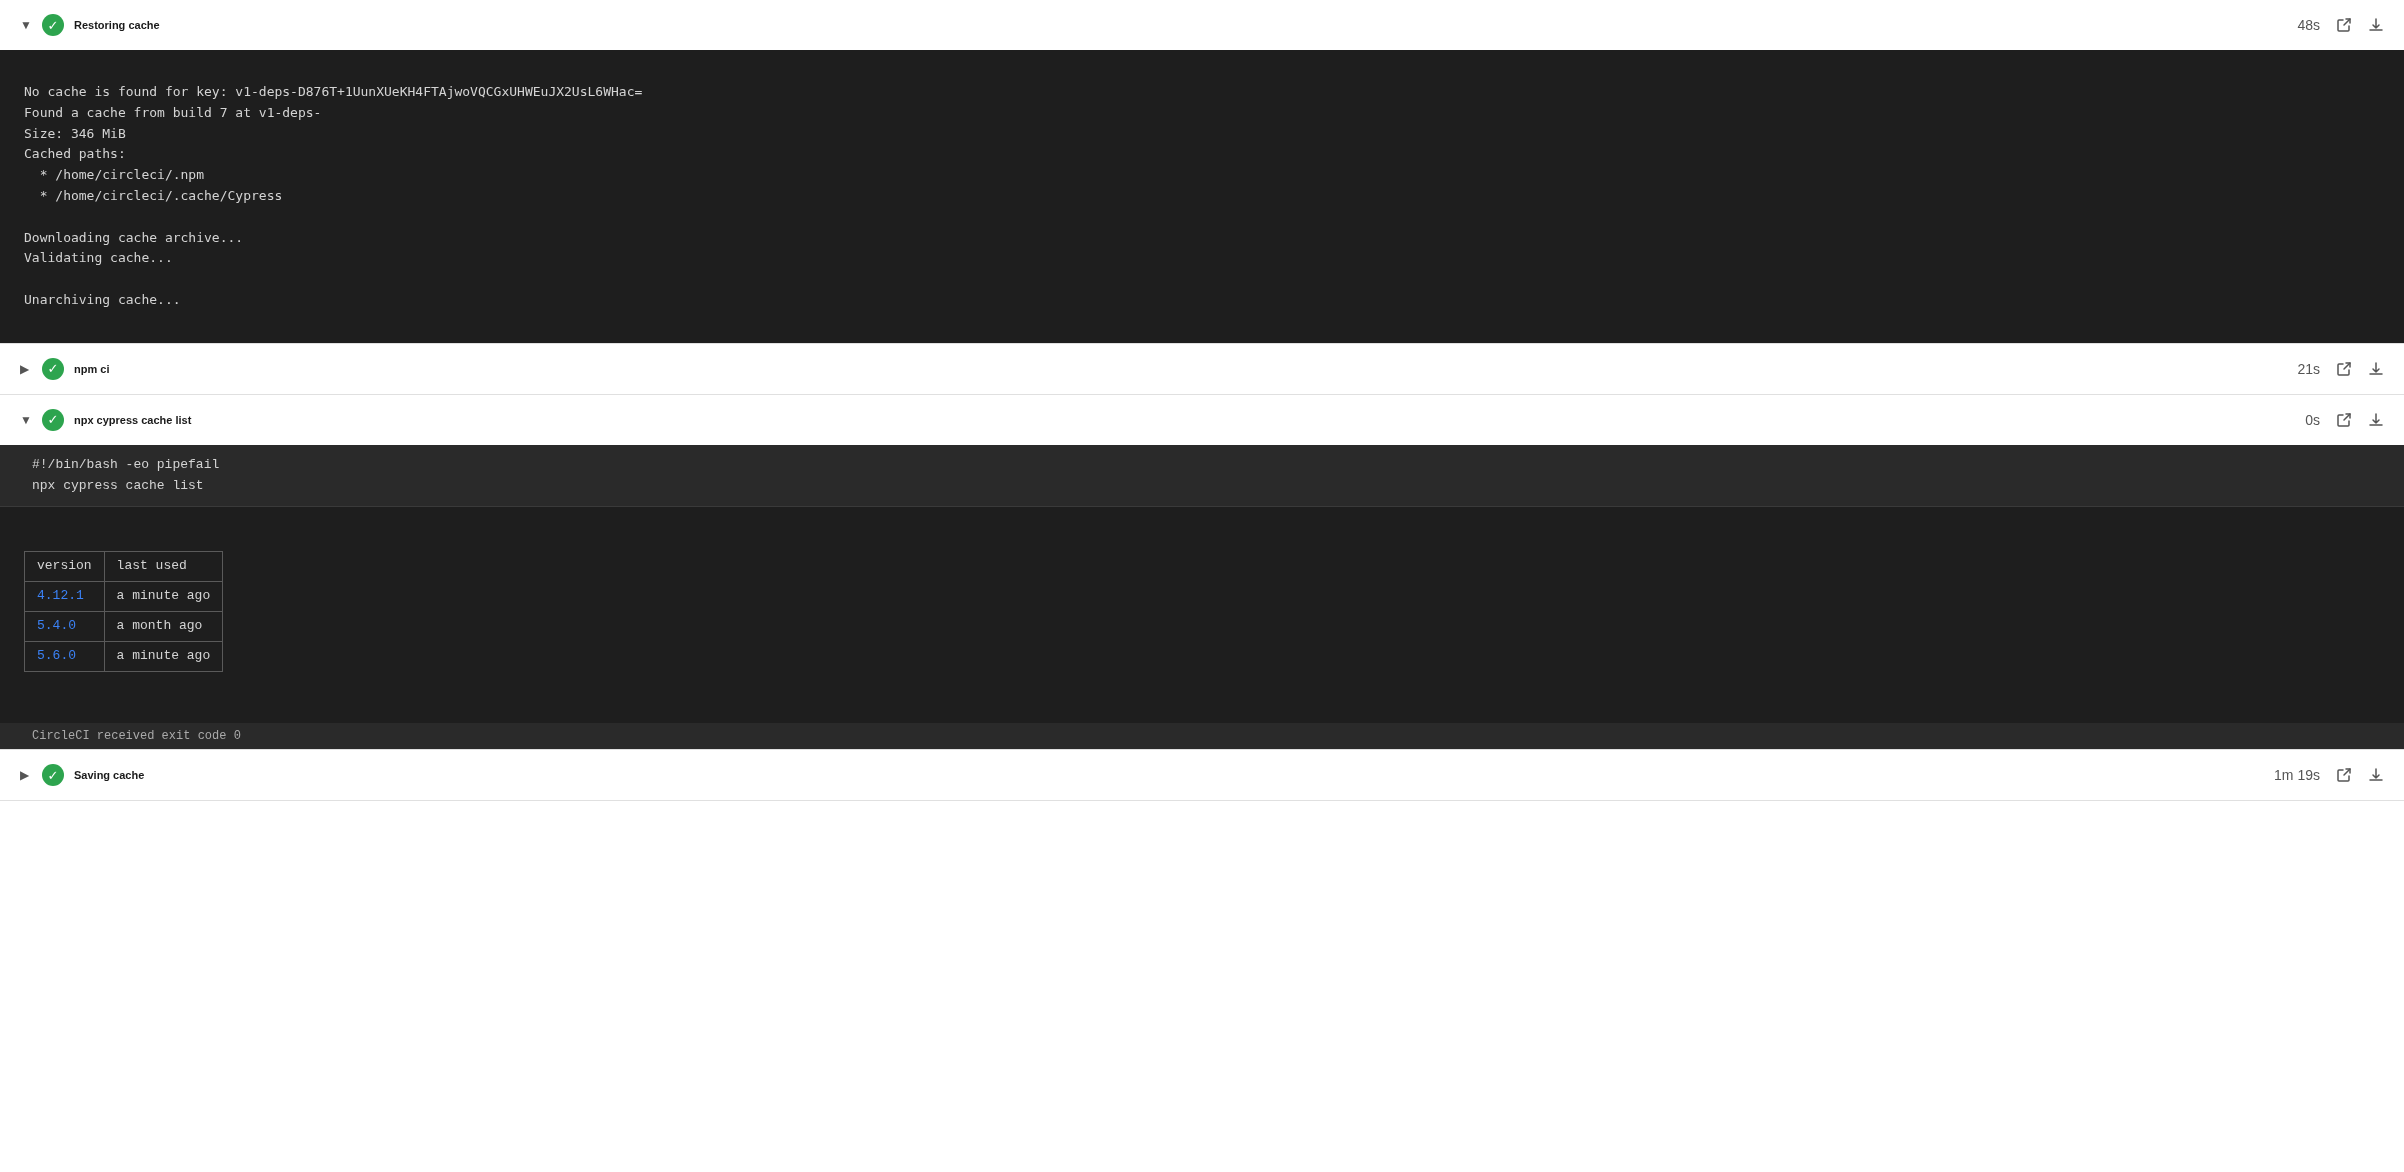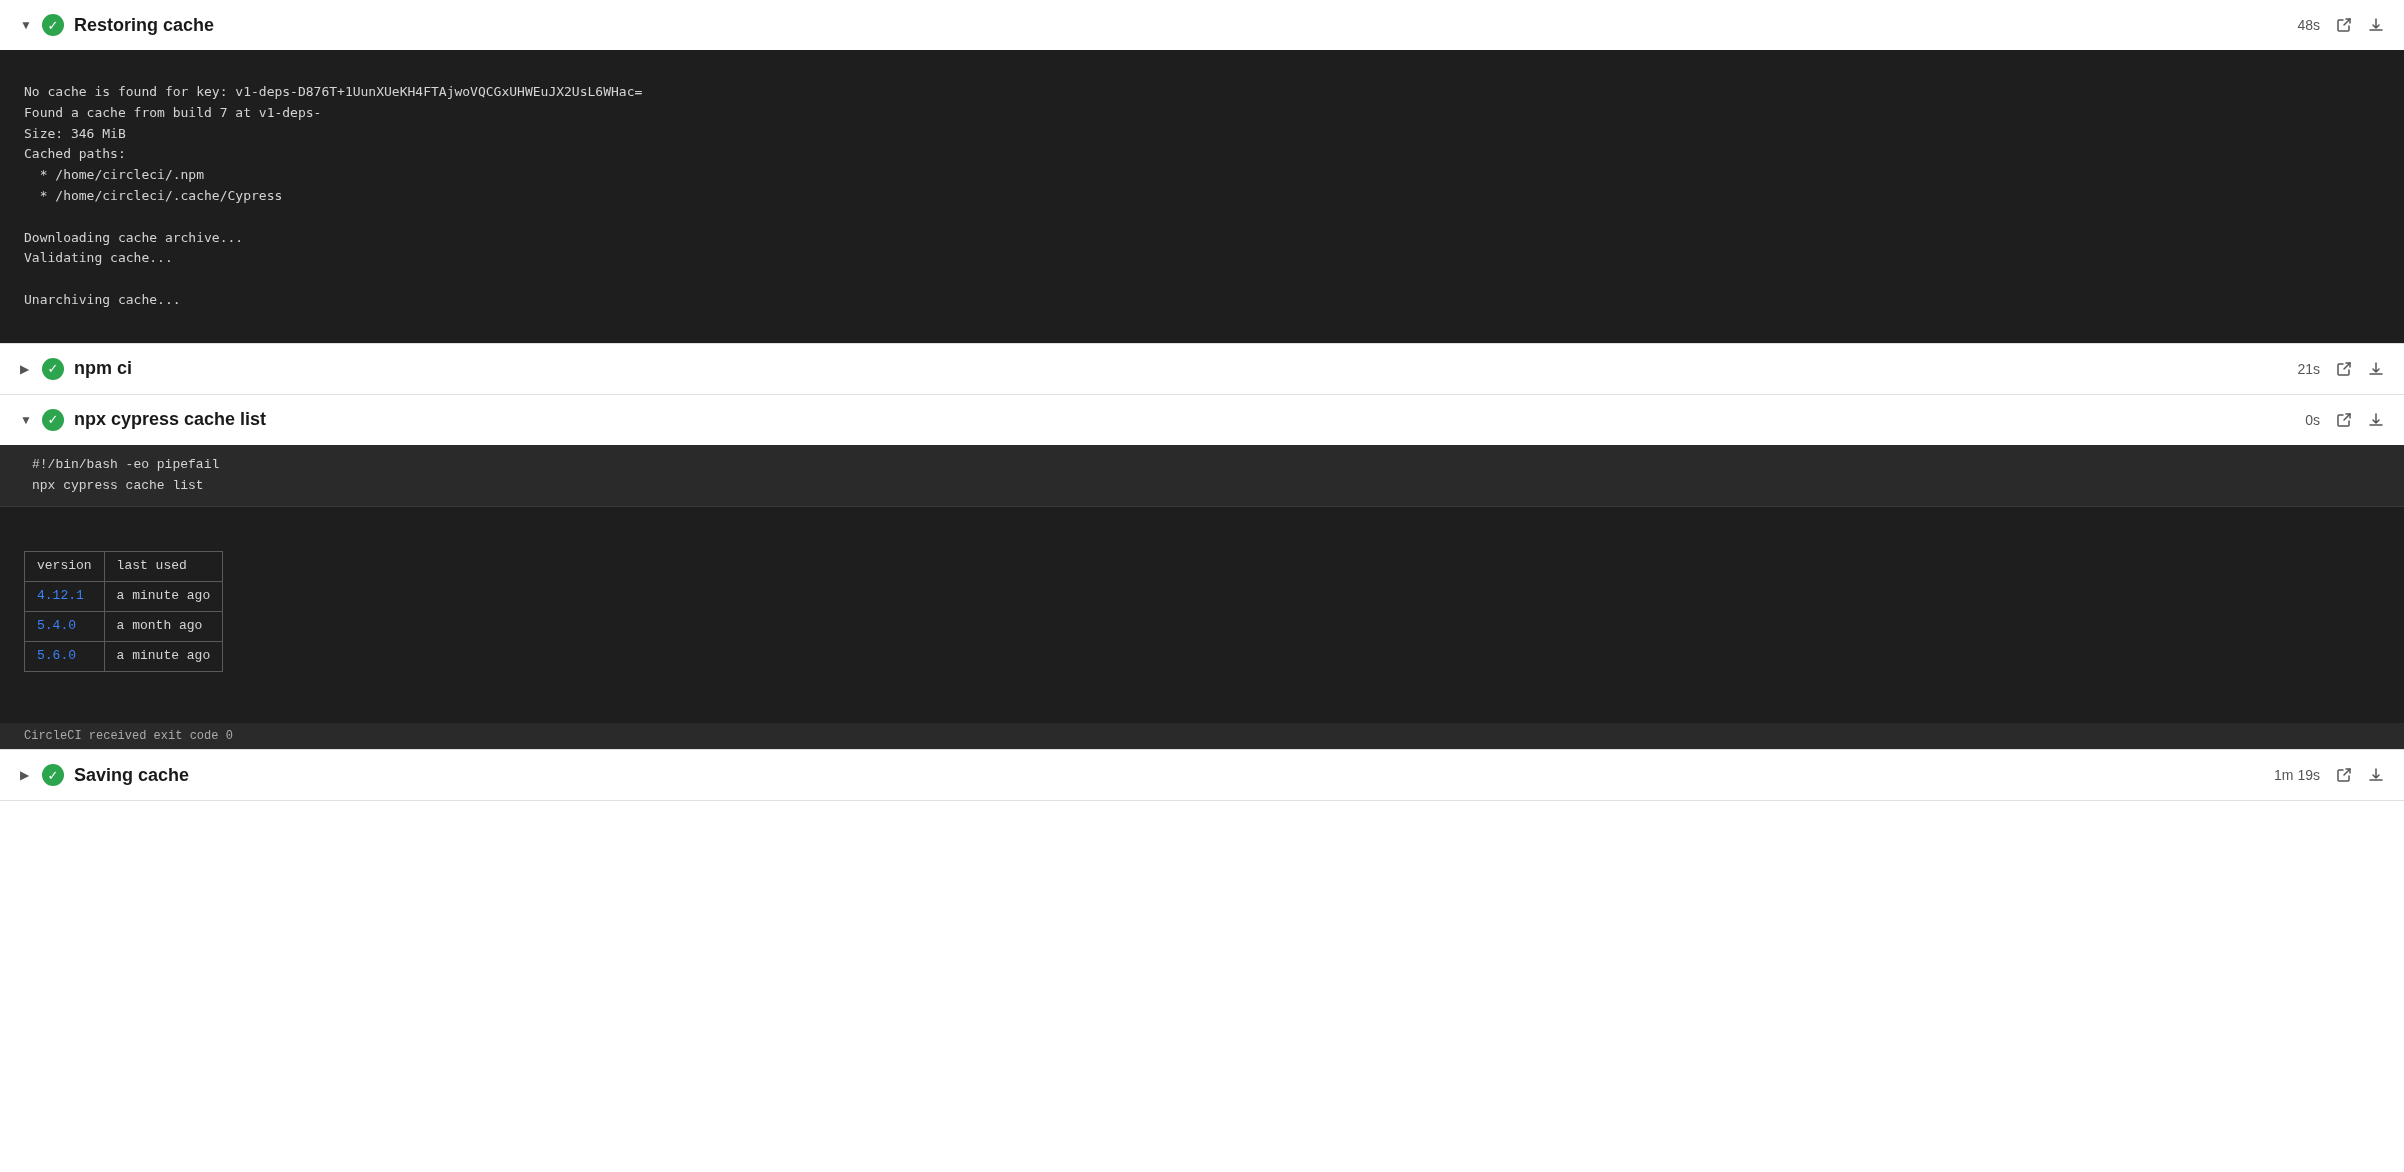--- a/index.html
+++ b/index.html
@@ -45,21 +45,21 @@
       display: flex;
       align-items: center;
       justify-content: center;
       color: white;
       font-size: 13px;
       flex-shrink: 0;
     }
 
     .section-title {
       font-weight: 700;
-      font-size: 18px;
+      font-size: 11px;
       color: #1a1a1a;
     }
 
     .section-header-right {
       display: flex;
       align-items: center;
       gap: 16px;
     }
 
     .duration {
@@ -116,21 +116,21 @@
 
     .cli-table td.version-cell {
       color: #3b82f6;
     }
 
     .exit-code-bar {
       background: #2a2a2a;
       color: #aaa;
       font-family: "Courier New", Courier, monospace;
       font-size: 12px;
-      padding: 6px 24px;
+      padding: 6px 32px;
     }
 
     .script-block {
       background: #2a2a2a;
       color: #d4d4d4;
       font-family: "Courier New", Courier, monospace;
       font-size: 13px;
       padding: 10px 32px;
       line-height: 1.6;
       border-bottom: 1px solid #3a3a3a;

